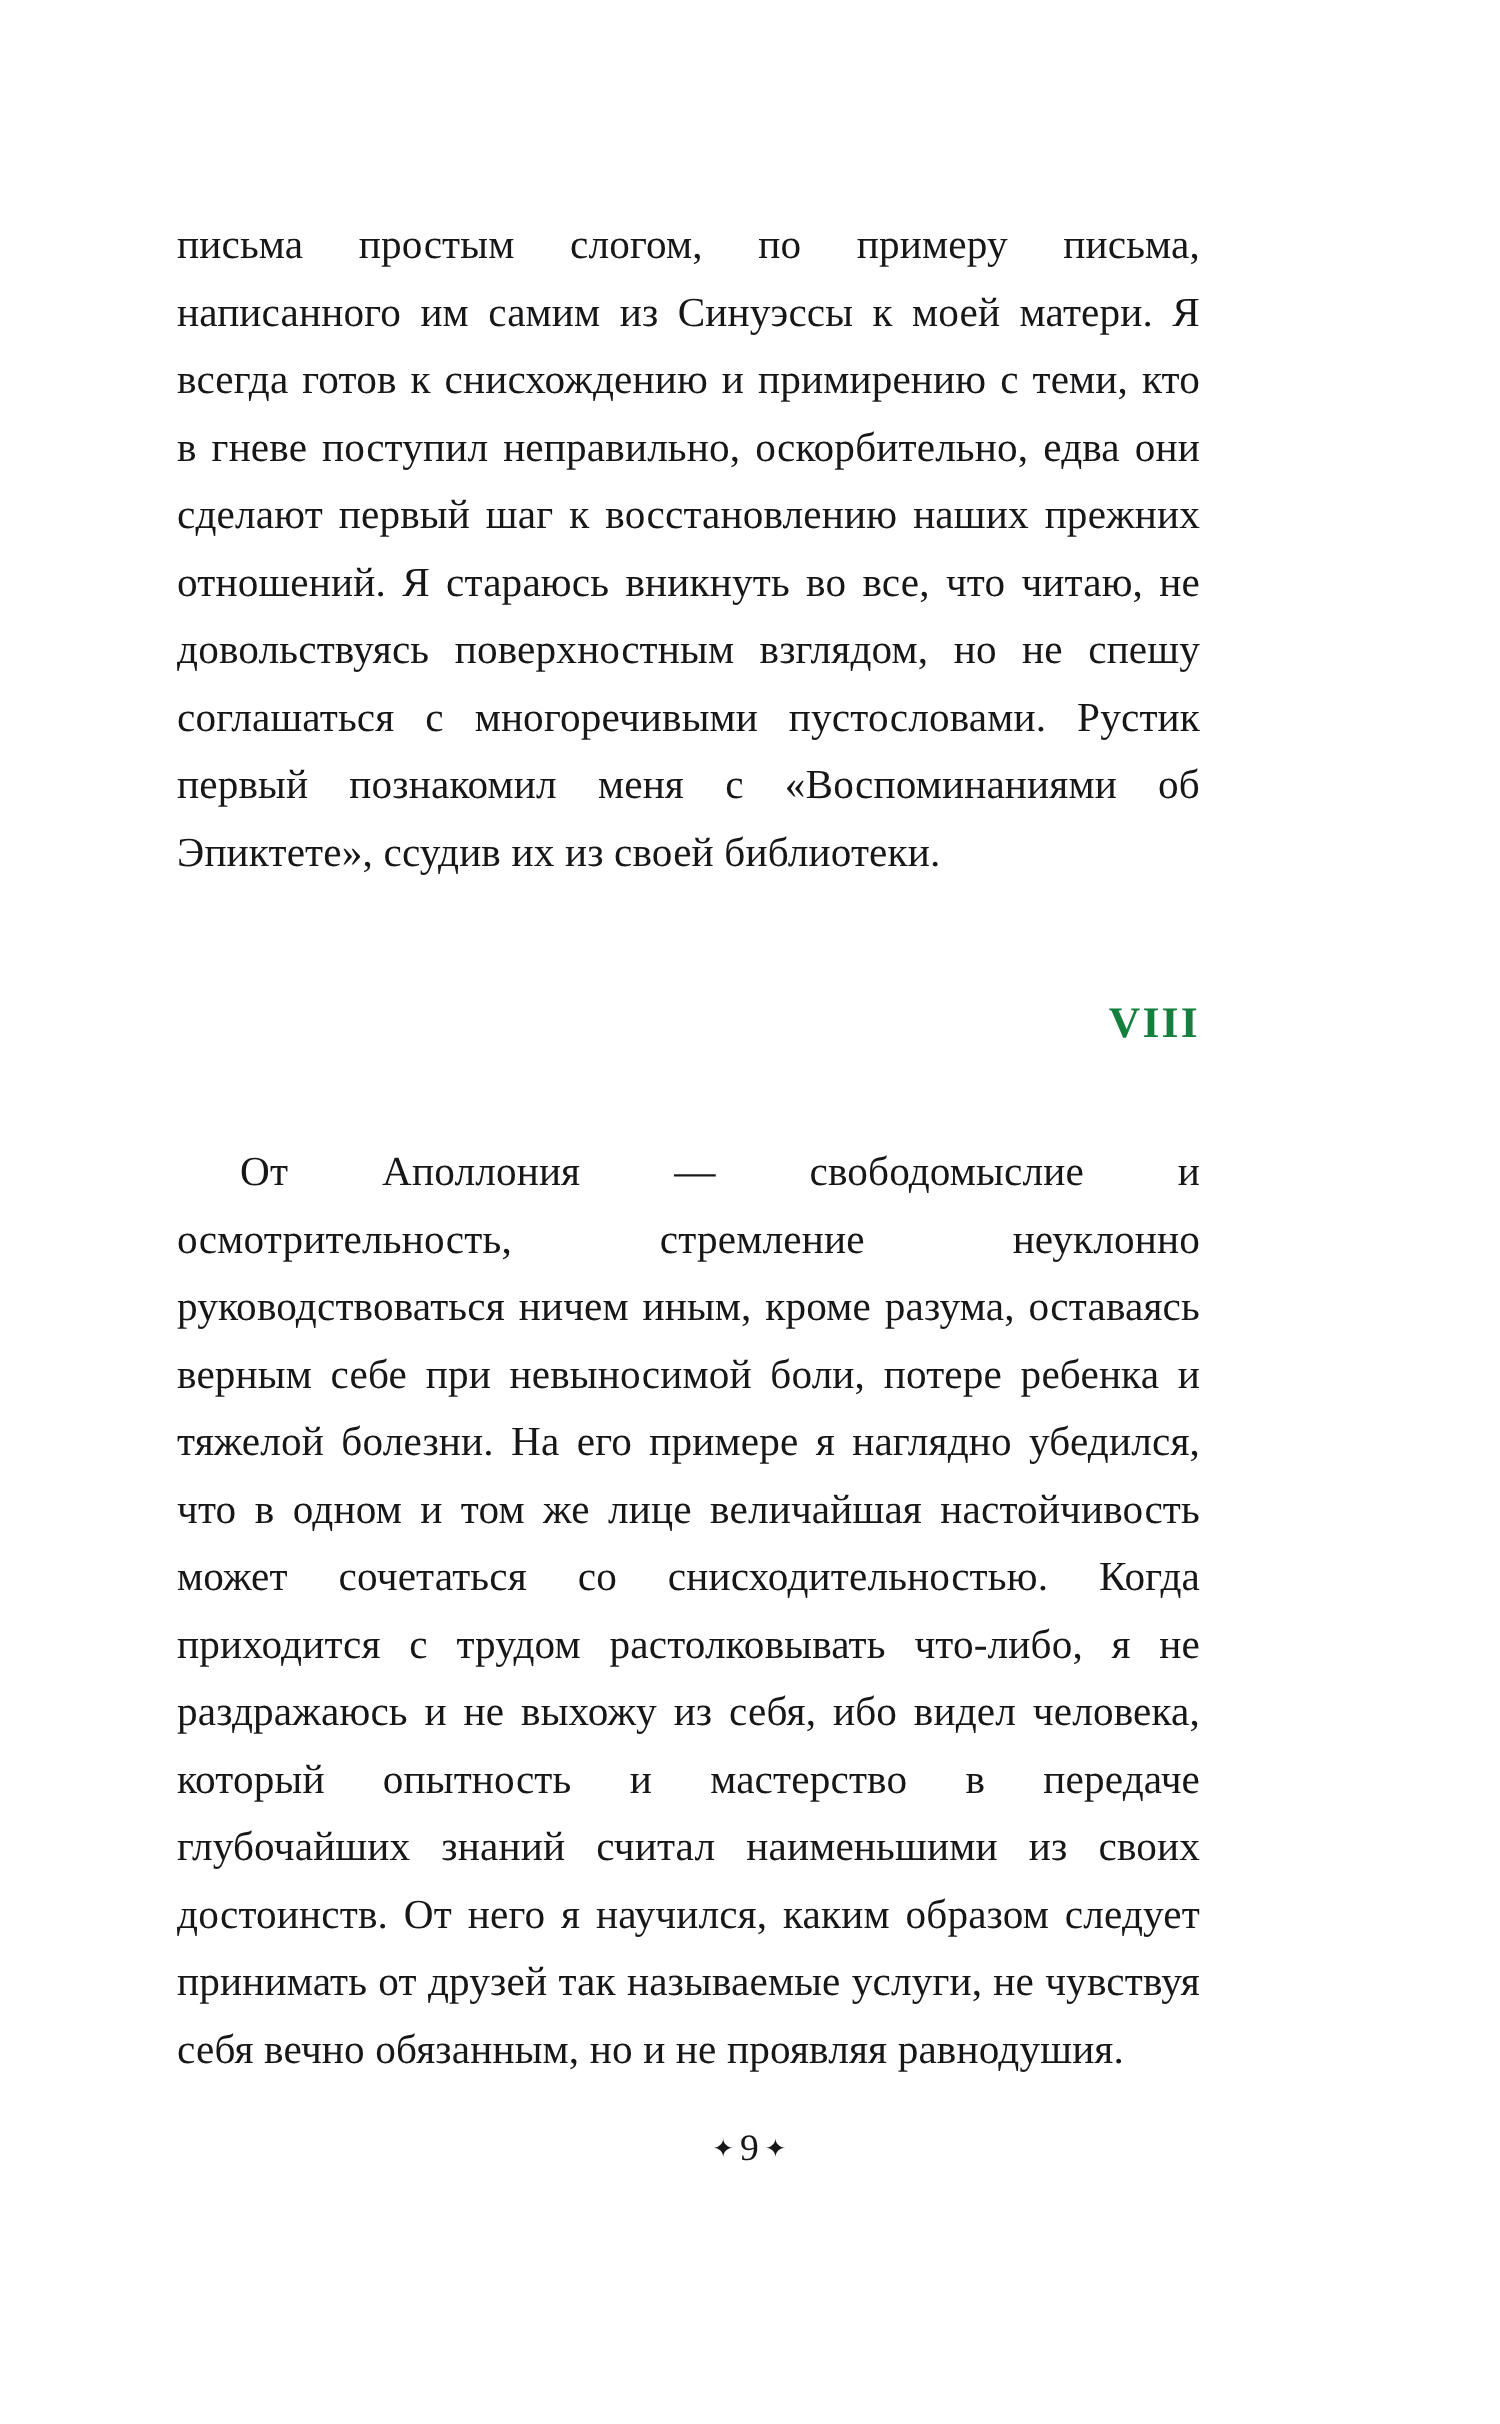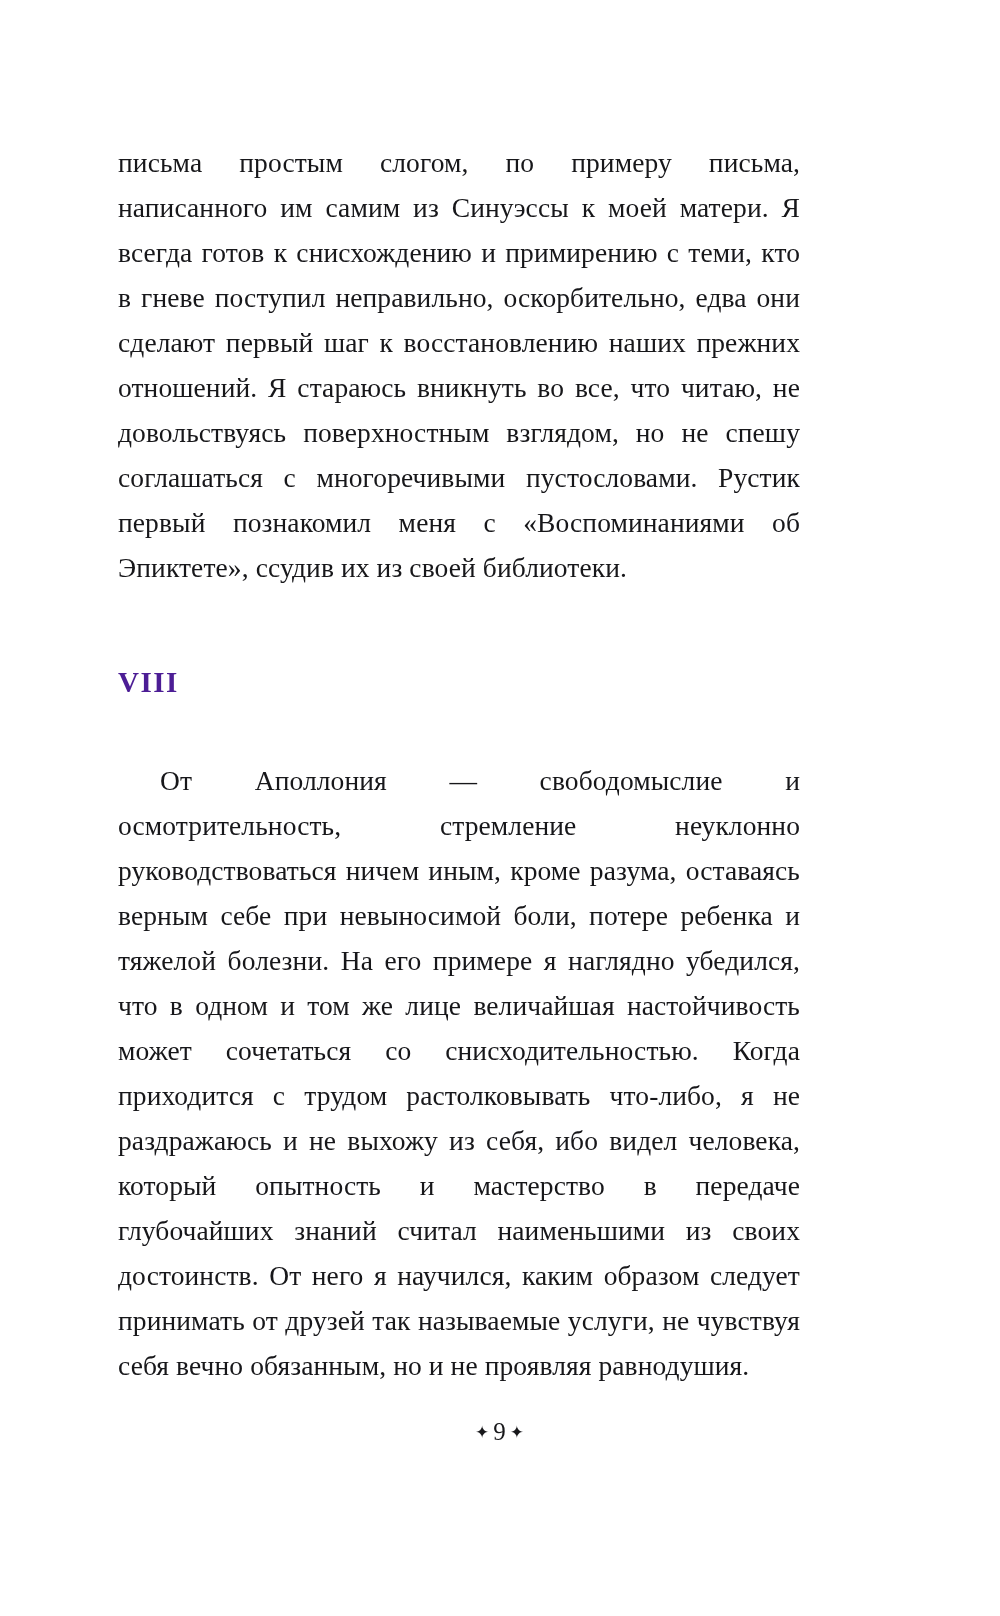--- a/index.html
+++ b/index.html
@@ -38,26 +38,26 @@
     letter-spacing: 0.1px;
     color: #17171a;
     hyphens: manual;
   }
   p.para.indent {
     text-indent: 42px;
   }
   .chapter-number {
     margin: 0;
     padding: 0;
-    text-align: left;
+    text-align: right;
     font-size: 29px;
     line-height: 40px;
     letter-spacing: 1.5px;
     font-weight: 700;
-    color: #4c1d95;
+    color: #15803d;
   }
   .gap-before-chapter { height: 72px; }
   .gap-after-chapter { height: 56px; }
   .folio {
     position: absolute;
     left: 0;
     bottom: 168px;
     width: 1000px;
     text-align: center;
     font-size: 25px;

